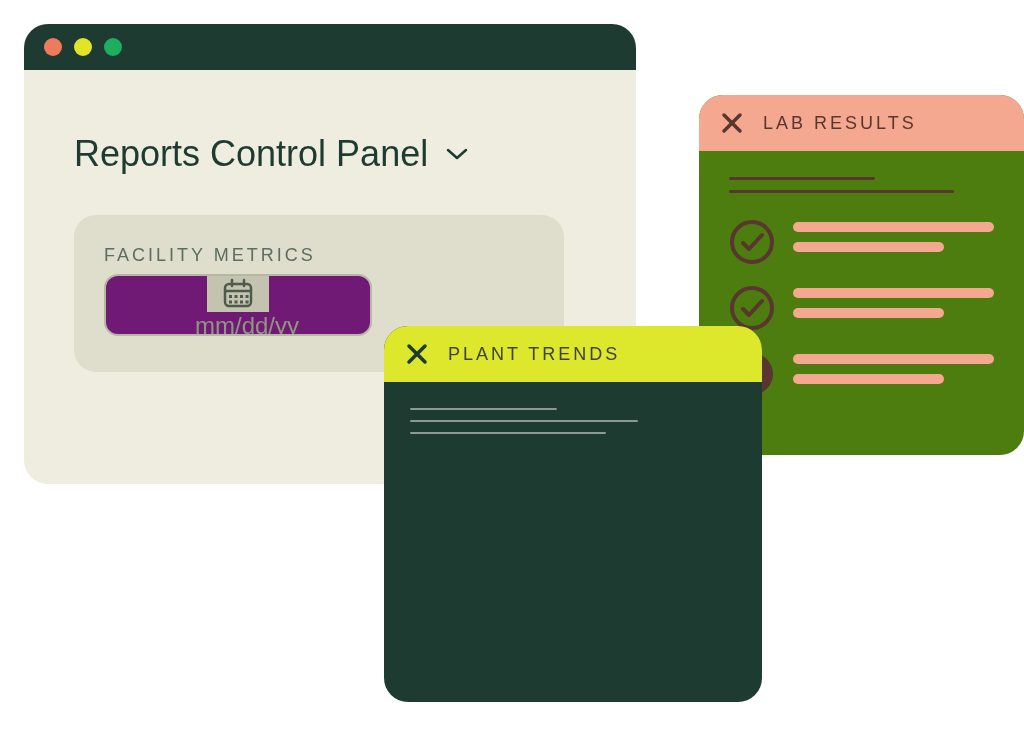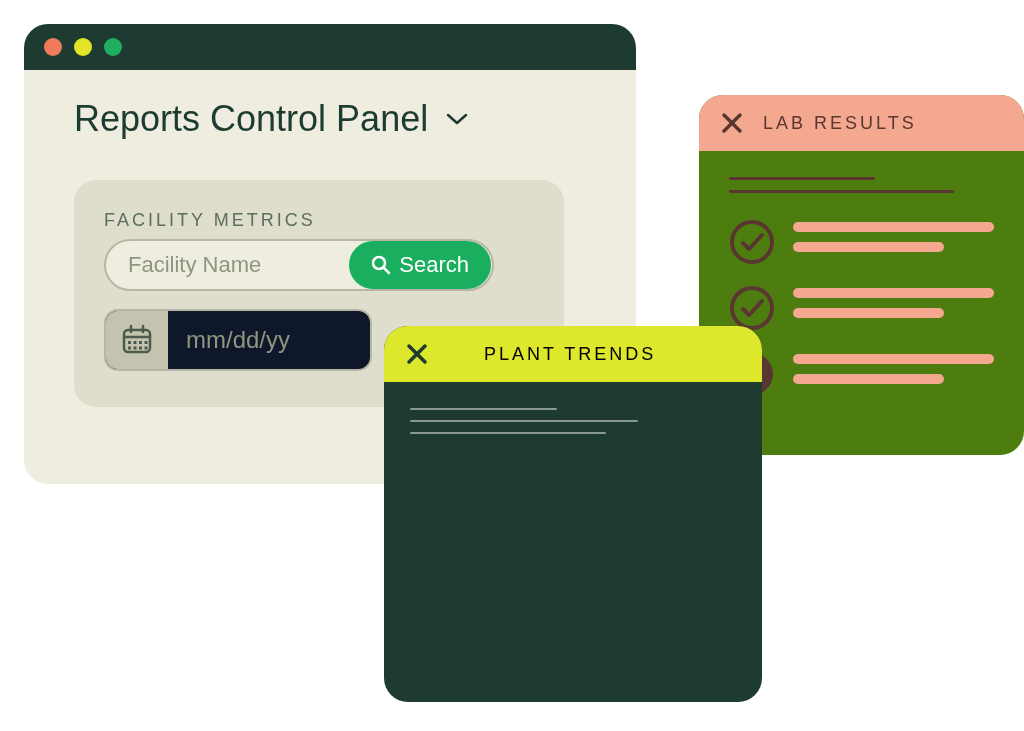--- a/index.html
+++ b/index.html
@@ -33,21 +33,21 @@
     .traffic-light {
       width: 18px;
       height: 18px;
       border-radius: 50%;
     }
     .tl-red { background: #EF7B5C; }
     .tl-yellow { background: #E3E427; }
     .tl-green { background: #1EAE5F; }
 
     .main-body {
-      padding: 28px 50px 30px 50px;
+      padding: 63px 50px 30px 50px;
     }
     .page-title-row {
       display: flex;
       align-items: center;
       gap: 18px;
       margin-bottom: 40px;
     }
     .page-title {
       font-size: 36px;
       color: #1E3B32;
@@ -97,26 +97,27 @@
       gap: 8px;
       padding: 0 22px;
       font-size: 22px;
       margin-right: 1px;
     }
     .search-icon-svg { width: 20px; height: 20px; }
 
     .date-row {
       display: flex;
       align-items: center;
-      background: #0f172a;
+      background: #701a75;
       border: 2px solid #B6B7A4;
       border-radius: 14px;
       width: 268px;
       height: 62px;
       overflow: hidden;
+      flex-direction: column;
     }
     .cal-box {
       background: #C4C3AF;
       width: 62px;
       height: 62px;
       display: flex;
       align-items: center;
       justify-content: center;
     }
     .date-placeholder {
@@ -187,25 +188,24 @@
     }
     .trends-header {
       background: #DDE82C;
       height: 56px;
       display: flex;
       align-items: center;
       padding-left: 22px;
       gap: 20px;
     }
     .trends-title {
-      color: #000000;
+      color: #404040;
       font-size: 18px;
       letter-spacing: 3px;
       font-weight: 400;
-      margin-left: 36px;
     }
     .trends-body { padding: 26px 26px 20px 26px; }
     .trends-line {
       height: 2px;
       background: #8A9A90;
       border-radius: 2px;
       margin-bottom: 10px;
     }
     .chart-area {
       background: #EEEDDF;
@@ -239,30 +239,20 @@
   </div>
   <div class="main-body">
     <div class="page-title-row">
       <div class="page-title">Reports Control Panel</div>
       <svg class="chevron-down" viewBox="0 0 22 12">
         <polyline points="2,2 11,10 20,2" fill="none" stroke="#1E3B32" stroke-width="2.5" stroke-linecap="round" stroke-linejoin="round"></polyline>
       </svg>
     </div>
     <div class="metrics-panel">
       <div class="metrics-label">FACILITY METRICS</div>
-      <div class="search-row">
-        <div class="search-placeholder">Facility Name</div>
-        <div class="search-button">
-          <svg class="search-icon-svg" viewBox="0 0 20 20">
-            <circle cx="8" cy="8" r="6" fill="none" stroke="#fff" stroke-width="2.5"></circle>
-            <line x1="13" y1="13" x2="18" y2="18" stroke="#fff" stroke-width="2.5" stroke-linecap="round"></line>
-          </svg>
-          <span>Search</span>
-        </div>
-      </div>
       <div class="date-row">
         <div class="cal-box">
           <svg width="36" height="36" viewBox="0 0 36 36">
             <rect x="5" y="8" width="26" height="22" rx="4" fill="none" stroke="#4D5A4C" stroke-width="2.5"></rect>
             <line x1="5" y1="15" x2="31" y2="15" stroke="#4D5A4C" stroke-width="2.5"></line>
             <line x1="12" y1="4" x2="12" y2="10" stroke="#4D5A4C" stroke-width="2.5" stroke-linecap="round"></line>
             <line x1="24" y1="4" x2="24" y2="10" stroke="#4D5A4C" stroke-width="2.5" stroke-linecap="round"></line>
             <rect x="9" y="19" width="3" height="3" fill="#4D5A4C"></rect>
             <rect x="14.5" y="19" width="3" height="3" fill="#4D5A4C"></rect>
             <rect x="20" y="19" width="3" height="3" fill="#4D5A4C"></rect>

